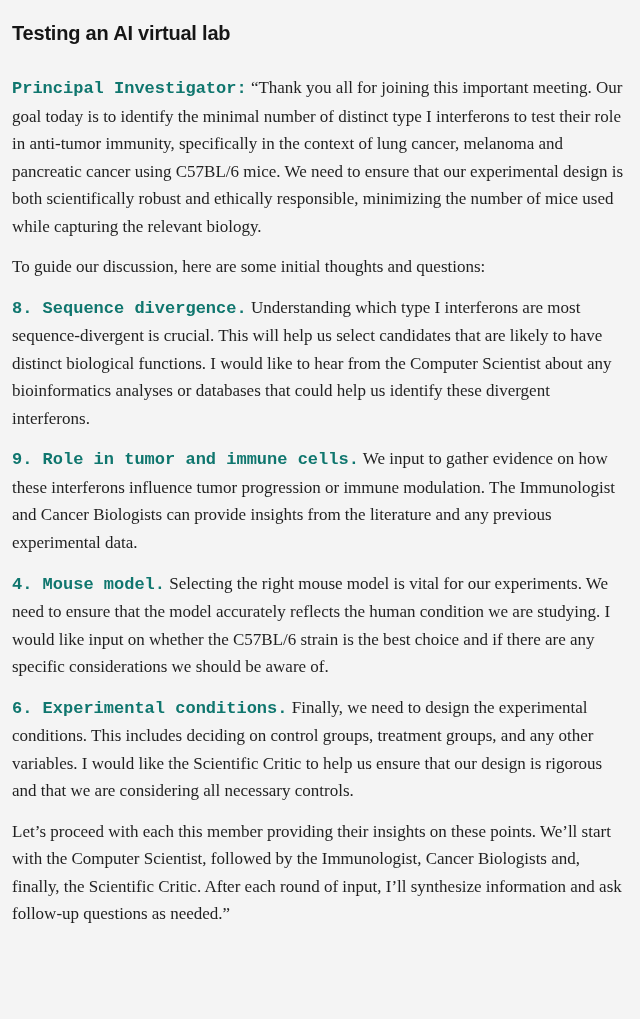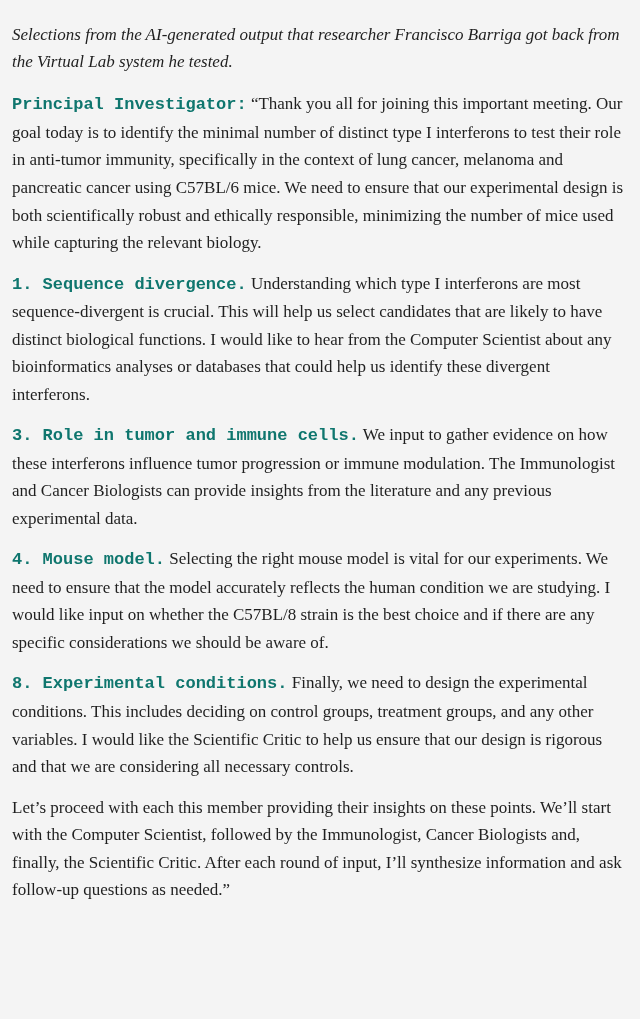--- a/index.html
+++ b/index.html
@@ -45,40 +45,43 @@
     font-family: Liberation Mono, monospace;
   }
   p.body-para b.lead:empty {
     display: none;
   }
 </style>
 </head>
 <body>
 
 <div class="article">
+  <h1 class="article-title">Testing an AI virtual lab</h1>
 
-  <p class="article-subtitle">Selections from the AI-generated output that researcher Francisco Barriga got back from the Virtual Lab system he tested.</p>
 
   <p class="body-para">
     <b class="lead">Principal Investigator:</b><span> “Thank you all for joining this important meeting. Our goal today is to identify the minimal number of distinct type I interferons to test their role in anti-tumor immunity, specifically in the context of lung cancer, melanoma and pancreatic cancer using C57BL/6 mice. We need to ensure that our experimental design is both scientifically robust and ethically responsible, minimizing the number of mice used while capturing the relevant biology.</span>
   </p>
 
-
   <p class="body-para">
-    <b class="lead">1. Sequence divergence.</b><span> Understanding which type I interferons are most sequence-divergent is crucial. This will help us select candidates that are likely to have distinct biological functions. I would like to hear from the Computer Scientist about any bioinformatics analyses or databases that could help us identify these divergent interferons.</span>
+    <span>To guide our discussion, here are some initial thoughts and questions:</span>
   </p>
 
   <p class="body-para">
-    <b class="lead">3. Role in tumor and immune cells.</b><span> We input to gather evidence on how these interferons influence tumor progression or immune modulation. The Immunologist and Cancer Biologists can provide insights from the literature and any previous experimental data.</span>
+    <b class="lead">8. Sequence divergence.</b><span> Understanding which type I interferons are most sequence-divergent is crucial. This will help us select candidates that are likely to have distinct biological functions. I would like to hear from the Computer Scientist about any bioinformatics analyses or databases that could help us identify these divergent interferons.</span>
   </p>
 
   <p class="body-para">
-    <b class="lead">4. Mouse model.</b><span> Selecting the right mouse model is vital for our experiments. We need to ensure that the model accurately reflects the human condition we are studying. I would like input on whether the C57BL/8 strain is the best choice and if there are any specific considerations we should be aware of.</span>
+    <b class="lead">9. Role in tumor and immune cells.</b><span> We input to gather evidence on how these interferons influence tumor progression or immune modulation. The Immunologist and Cancer Biologists can provide insights from the literature and any previous experimental data.</span>
   </p>
 
   <p class="body-para">
-    <b class="lead">8. Experimental conditions.</b><span> Finally, we need to design the experimental conditions. This includes deciding on control groups, treatment groups, and any other variables. I would like the Scientific Critic to help us ensure that our design is rigorous and that we are considering all necessary controls.</span>
+    <b class="lead">4. Mouse model.</b><span> Selecting the right mouse model is vital for our experiments. We need to ensure that the model accurately reflects the human condition we are studying. I would like input on whether the C57BL/6 strain is the best choice and if there are any specific considerations we should be aware of.</span>
+  </p>
+
+  <p class="body-para">
+    <b class="lead">6. Experimental conditions.</b><span> Finally, we need to design the experimental conditions. This includes deciding on control groups, treatment groups, and any other variables. I would like the Scientific Critic to help us ensure that our design is rigorous and that we are considering all necessary controls.</span>
   </p>
 
   <p class="body-para">
     <span>Let’s proceed with each this member providing their insights on these points. We’ll start with the Computer Scientist, followed by the Immunologist, Cancer Biologists and, finally, the Scientific Critic. After each round of input, I’ll synthesize information and ask follow-up questions as needed.”</span>
   </p>
 </div>
 
 </body></html>

